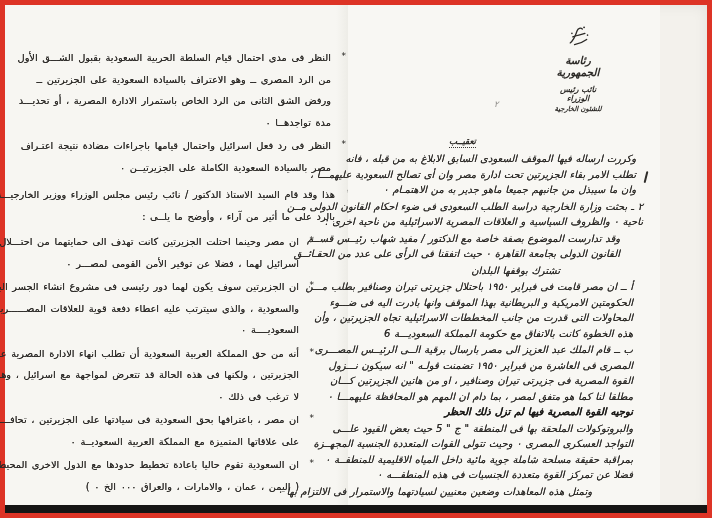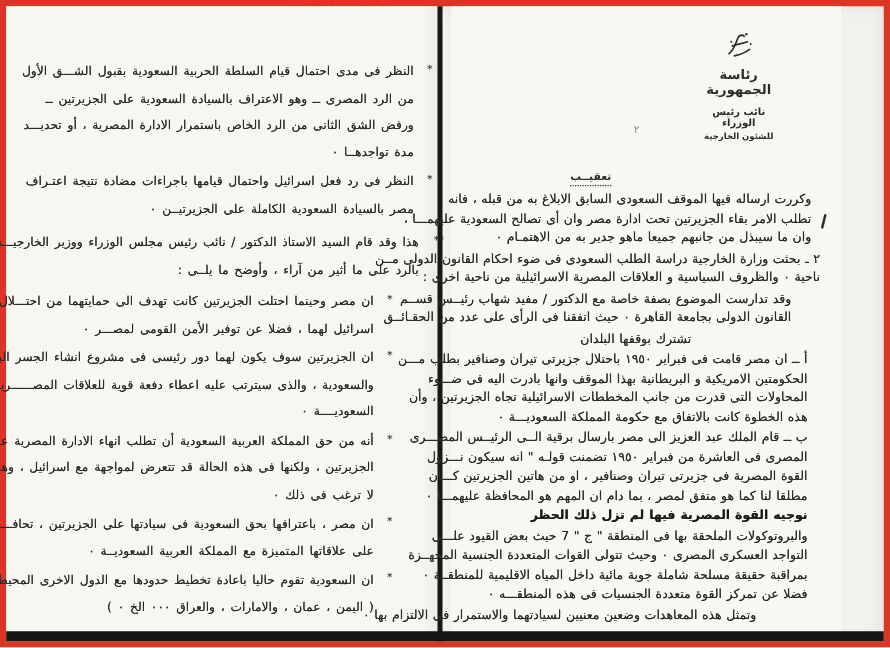--- a/index.html
+++ b/index.html
@@ -4,21 +4,21 @@
 <style>
   html,body{margin:0;padding:0;}
   body{width:712px;height:518px;font-family:"DejaVu Sans",sans-serif;}
 
   .stage{position:relative;width:712px;height:518px;background:#dd3426;overflow:hidden;}
   .paper{position:absolute;left:5px;top:5px;width:702px;height:508px;background:#f3f1ec;
          box-shadow:inset 0 0 14px rgba(0,0,0,.07);}
 
   .page{position:absolute;top:0;height:500px;direction:rtl;color:#2d2b28;}
   .page-left{left:0;width:345px;background:linear-gradient(to left,#ecebe5,#f7f6f2 4%,#f7f6f2);}
-  .page-right{left:356px;width:312px;background:#f8f7f3;}
+  .page-right{left:343px;width:312px;background:#f8f7f3;font-style:italic;}
 
   .separator{position:absolute;left:345px;top:0;width:4px;height:508px;background:#181716;}
   .scan-band{position:absolute;left:0;top:500px;width:702px;height:8px;background:#161514;}
 
   
   .top-note{position:absolute;left:188px;top:0;width:120px;height:10px;overflow:hidden;
             direction:rtl;color:#3a3a3a;}
   .top-note span{display:block;margin-top:-7px;font-size:10px;filter:blur(.3px);white-space:nowrap;}
 
   
@@ -35,21 +35,21 @@
   .it.note .mk{right:-2px;}
 
   
   .rp-body{padding:124px 24px 0 12px;}
   .rp-body .line{height:15.5px;line-height:15.5px;font-size:10px;word-spacing:.5px;text-align:right;}
   .rp-heading{display:inline-block;margin:0 160px 3px 0;font-size:8.6px;font-weight:700;
               border-bottom:1px dotted #3a3835;padding-bottom:1px;height:9px;line-height:9px;}
   .blk{margin-bottom:1px;}
   .blk.n2{margin-right:-7px;}
   .blk.p2{margin-right:16px;}
-  .blk.short-ind{margin-right:96px;}
+  .blk.short-ind{margin-right:76px;}
   .blk.lettered{margin-right:3px;}
   .blk.closing{margin-right:44px;}
   .bold-last .line:last-child{font-weight:700;color:#1b1a18;}
 
   
   .letterhead{position:absolute;right:52px;top:18px;width:60px;text-align:center;direction:rtl;}
   .lh-emblem{display:block;margin:0 auto 5px auto;}
   .lh1{font-size:10.5px;font-weight:700;filter:blur(.45px);letter-spacing:-.5px;margin-bottom:7px;}
   .lh2{font-size:8px;font-weight:700;filter:blur(.4px);margin-bottom:2px;}
   .lh3{font-size:6.8px;font-weight:700;filter:blur(.35px);}
@@ -198,37 +198,37 @@
               <div>
                 <div class="line">تشترك بوقفها البلدان</div>
               </div>
             </div>
 
             <div class="blk lettered">
               <div>
                 <div class="line">أ ــ  ان مصر قامت فى فبراير ١٩٥٠ باحتلال جزيرتى تيران وصنافير بطلب مـــن</div>
                 <div class="line">الحكومتين الامريكية و البريطانية بهذا الموقف وانها بادرت اليه فى ضـــوء</div>
                 <div class="line">المحاولات التى قدرت من جانب المخططات الاسرائيلية تجاه الجزيرتين ، وأن</div>
-                <div class="line">هذه الخطوة كانت بالاتفاق مع حكومة المملكة السعوديـــة ٠</div>
+                <div class="line">هذه الخطوة كانت بالاتفاق مع حكومة المملكة السعوديـــة 6</div>
               </div>
             </div>
 
             <div class="blk lettered bold-last">
               <div>
                 <div class="line">ب ــ  قام الملك عبد العزيز الى مصر بارسال برقية الــى الرئيــس المصـــرى</div>
                 <div class="line">المصرى فى العاشرة من فبراير ١٩٥٠ تضمنت قولـه " انه سيكون نـــزول</div>
                 <div class="line">القوة المصرية فى جزيرتى تيران وصنافير ، او من هاتين الجزيرتين كـــان</div>
                 <div class="line">مطلقا لنا كما هو متفق لمصر ، بما دام ان المهم هو المحافظة عليهمـــا ٠</div>
                 <div class="line">نوجيه القوة المصرية فيها لم تزل ذلك الحظر</div>
               </div>
             </div>
 
             <div class="blk lettered">
               <div>
-                <div class="line">والبروتوكولات الملحقة بها فى المنطقة " ج " 7 حيث بعض القيود علـــى</div>
+                <div class="line">والبروتوكولات الملحقة بها فى المنطقة " ج " 5 حيث بعض القيود علـــى</div>
                 <div class="line">التواجد العسكرى المصرى ٠ وحيث تتولى القوات المتعددة الجنسية المجهــزة</div>
                 <div class="line">بمراقبة حقيقة مسلحة شاملة جوية مائية داخل المياه الاقليمية للمنطقــة ٠</div>
                 <div class="line">فضلا عن تمركز القوة متعددة الجنسيات فى هذه المنطقـــه ٠</div>
               </div>
             </div>
 
             <div class="blk closing">
               <div>
                 <div class="line">وتمثل هذه المعاهدات وضعين معنيين لسيادتهما والاستمرار فى الالتزام بها ٠</div>
               </div>

